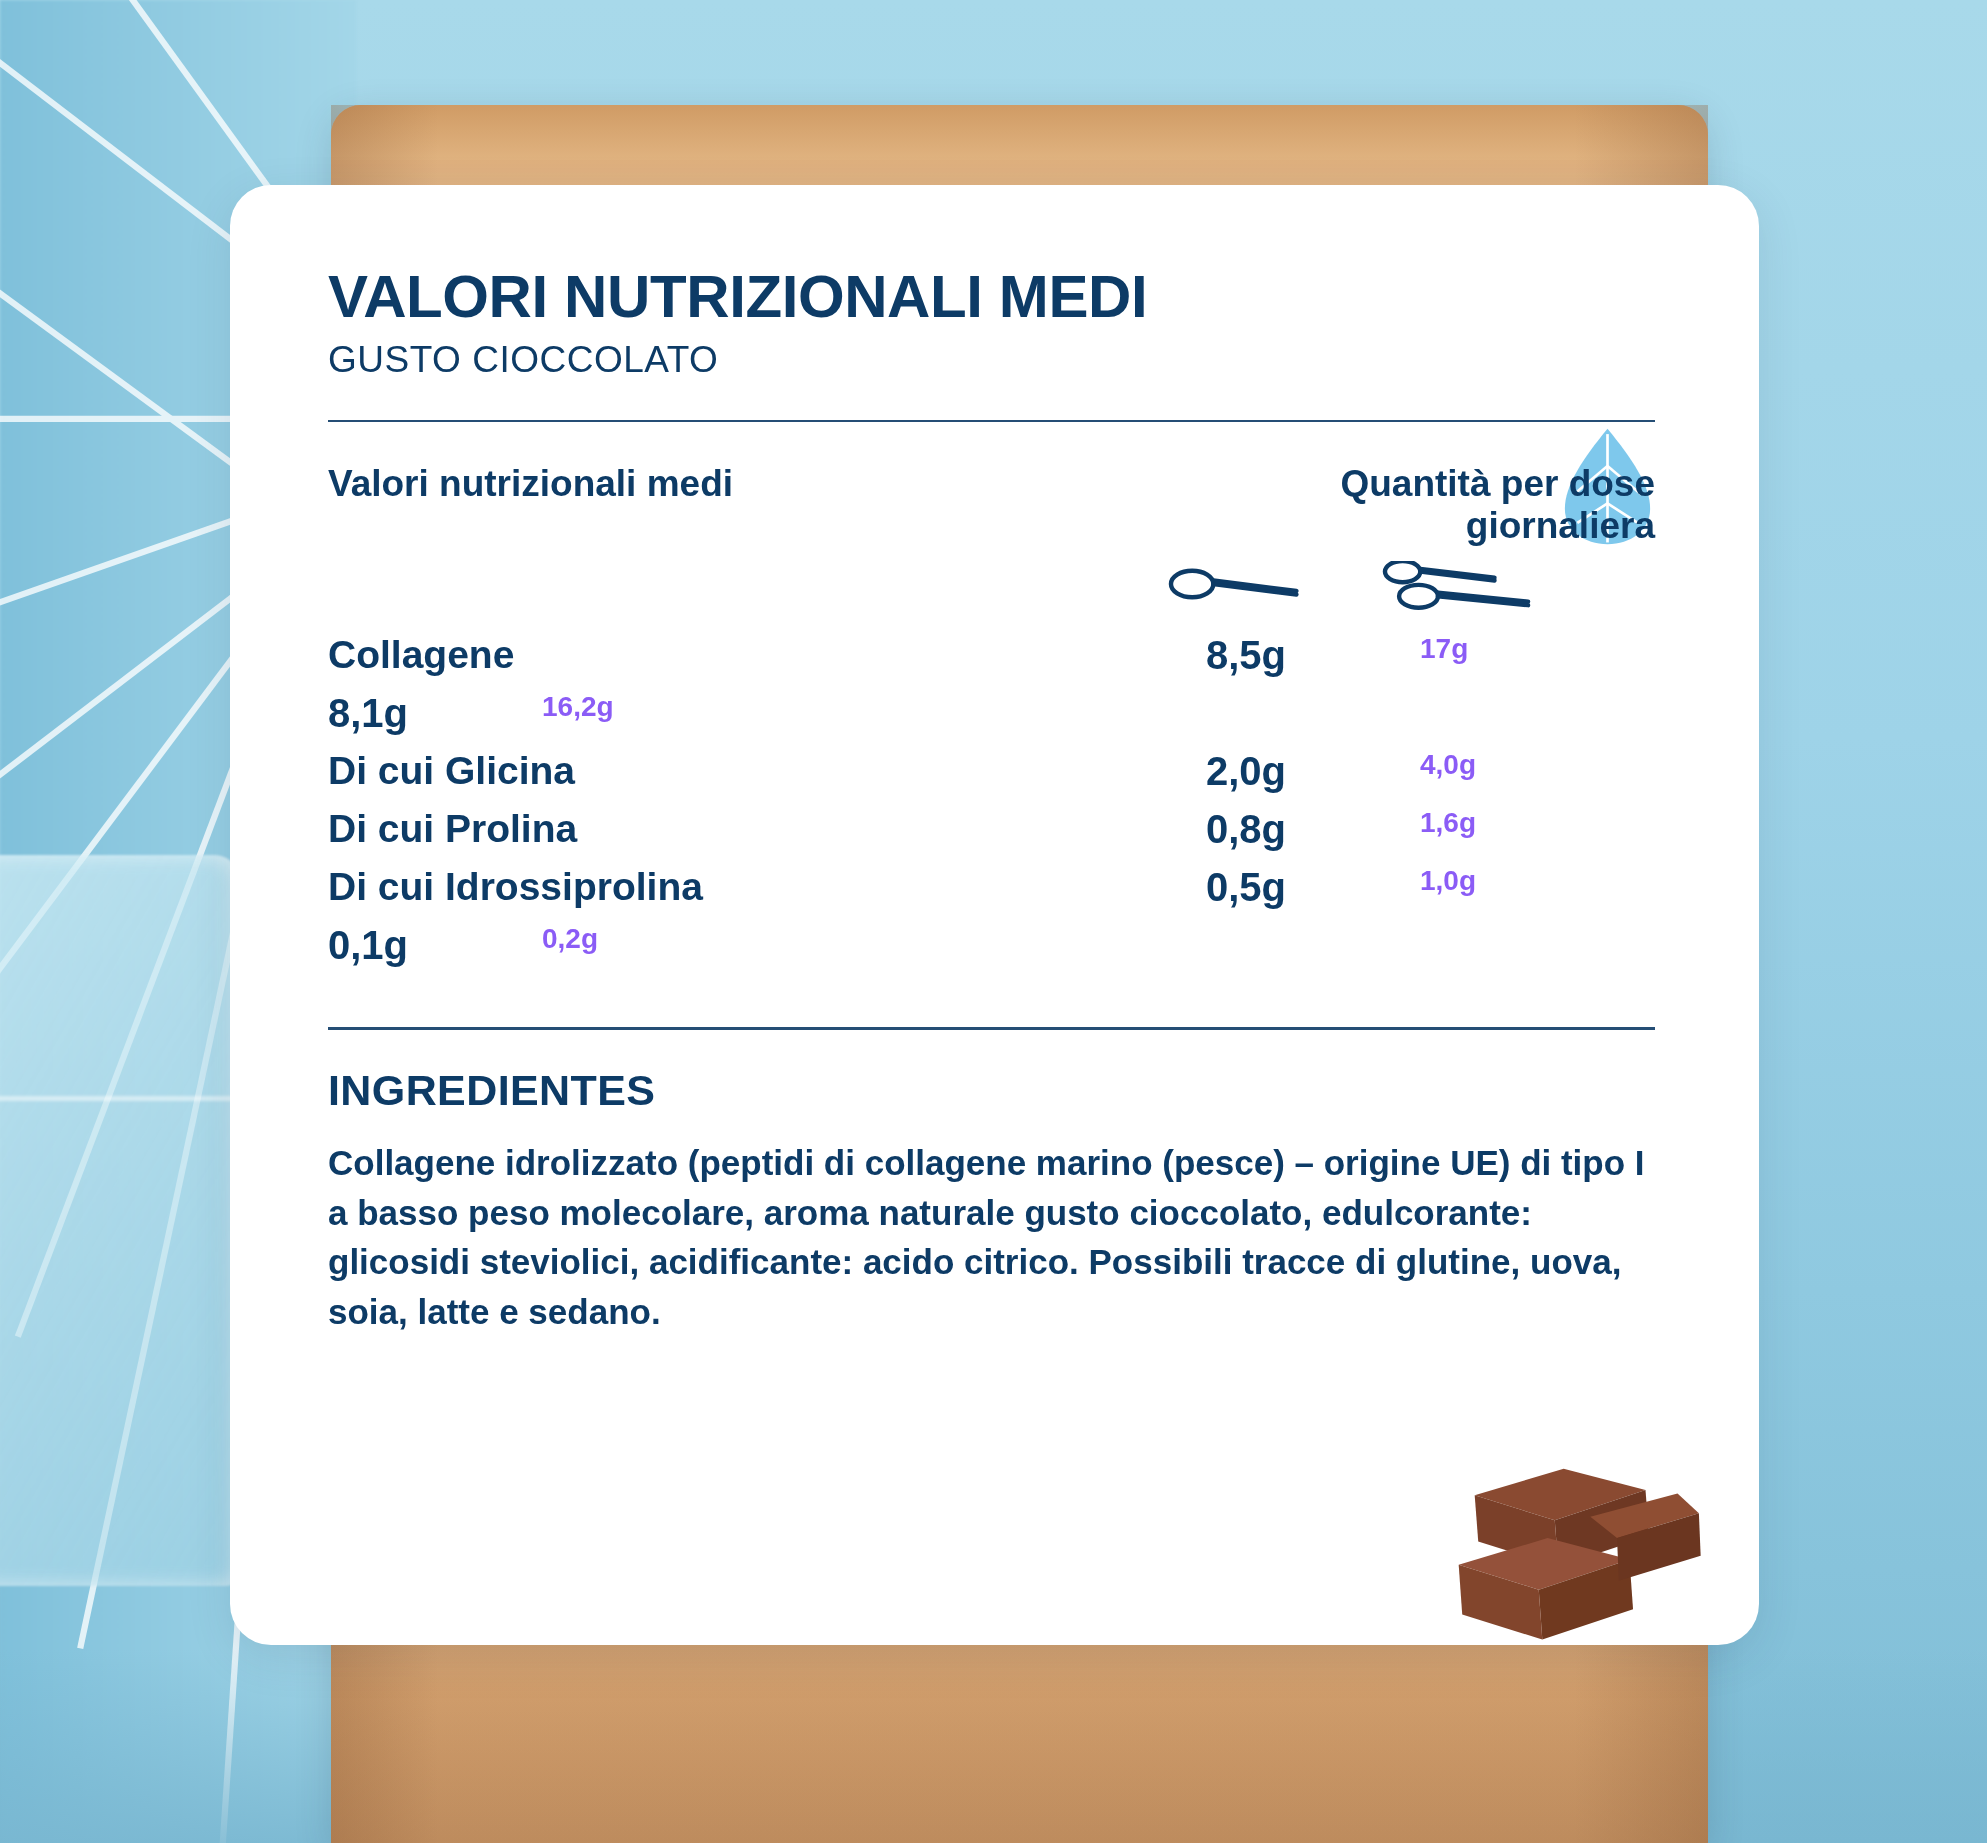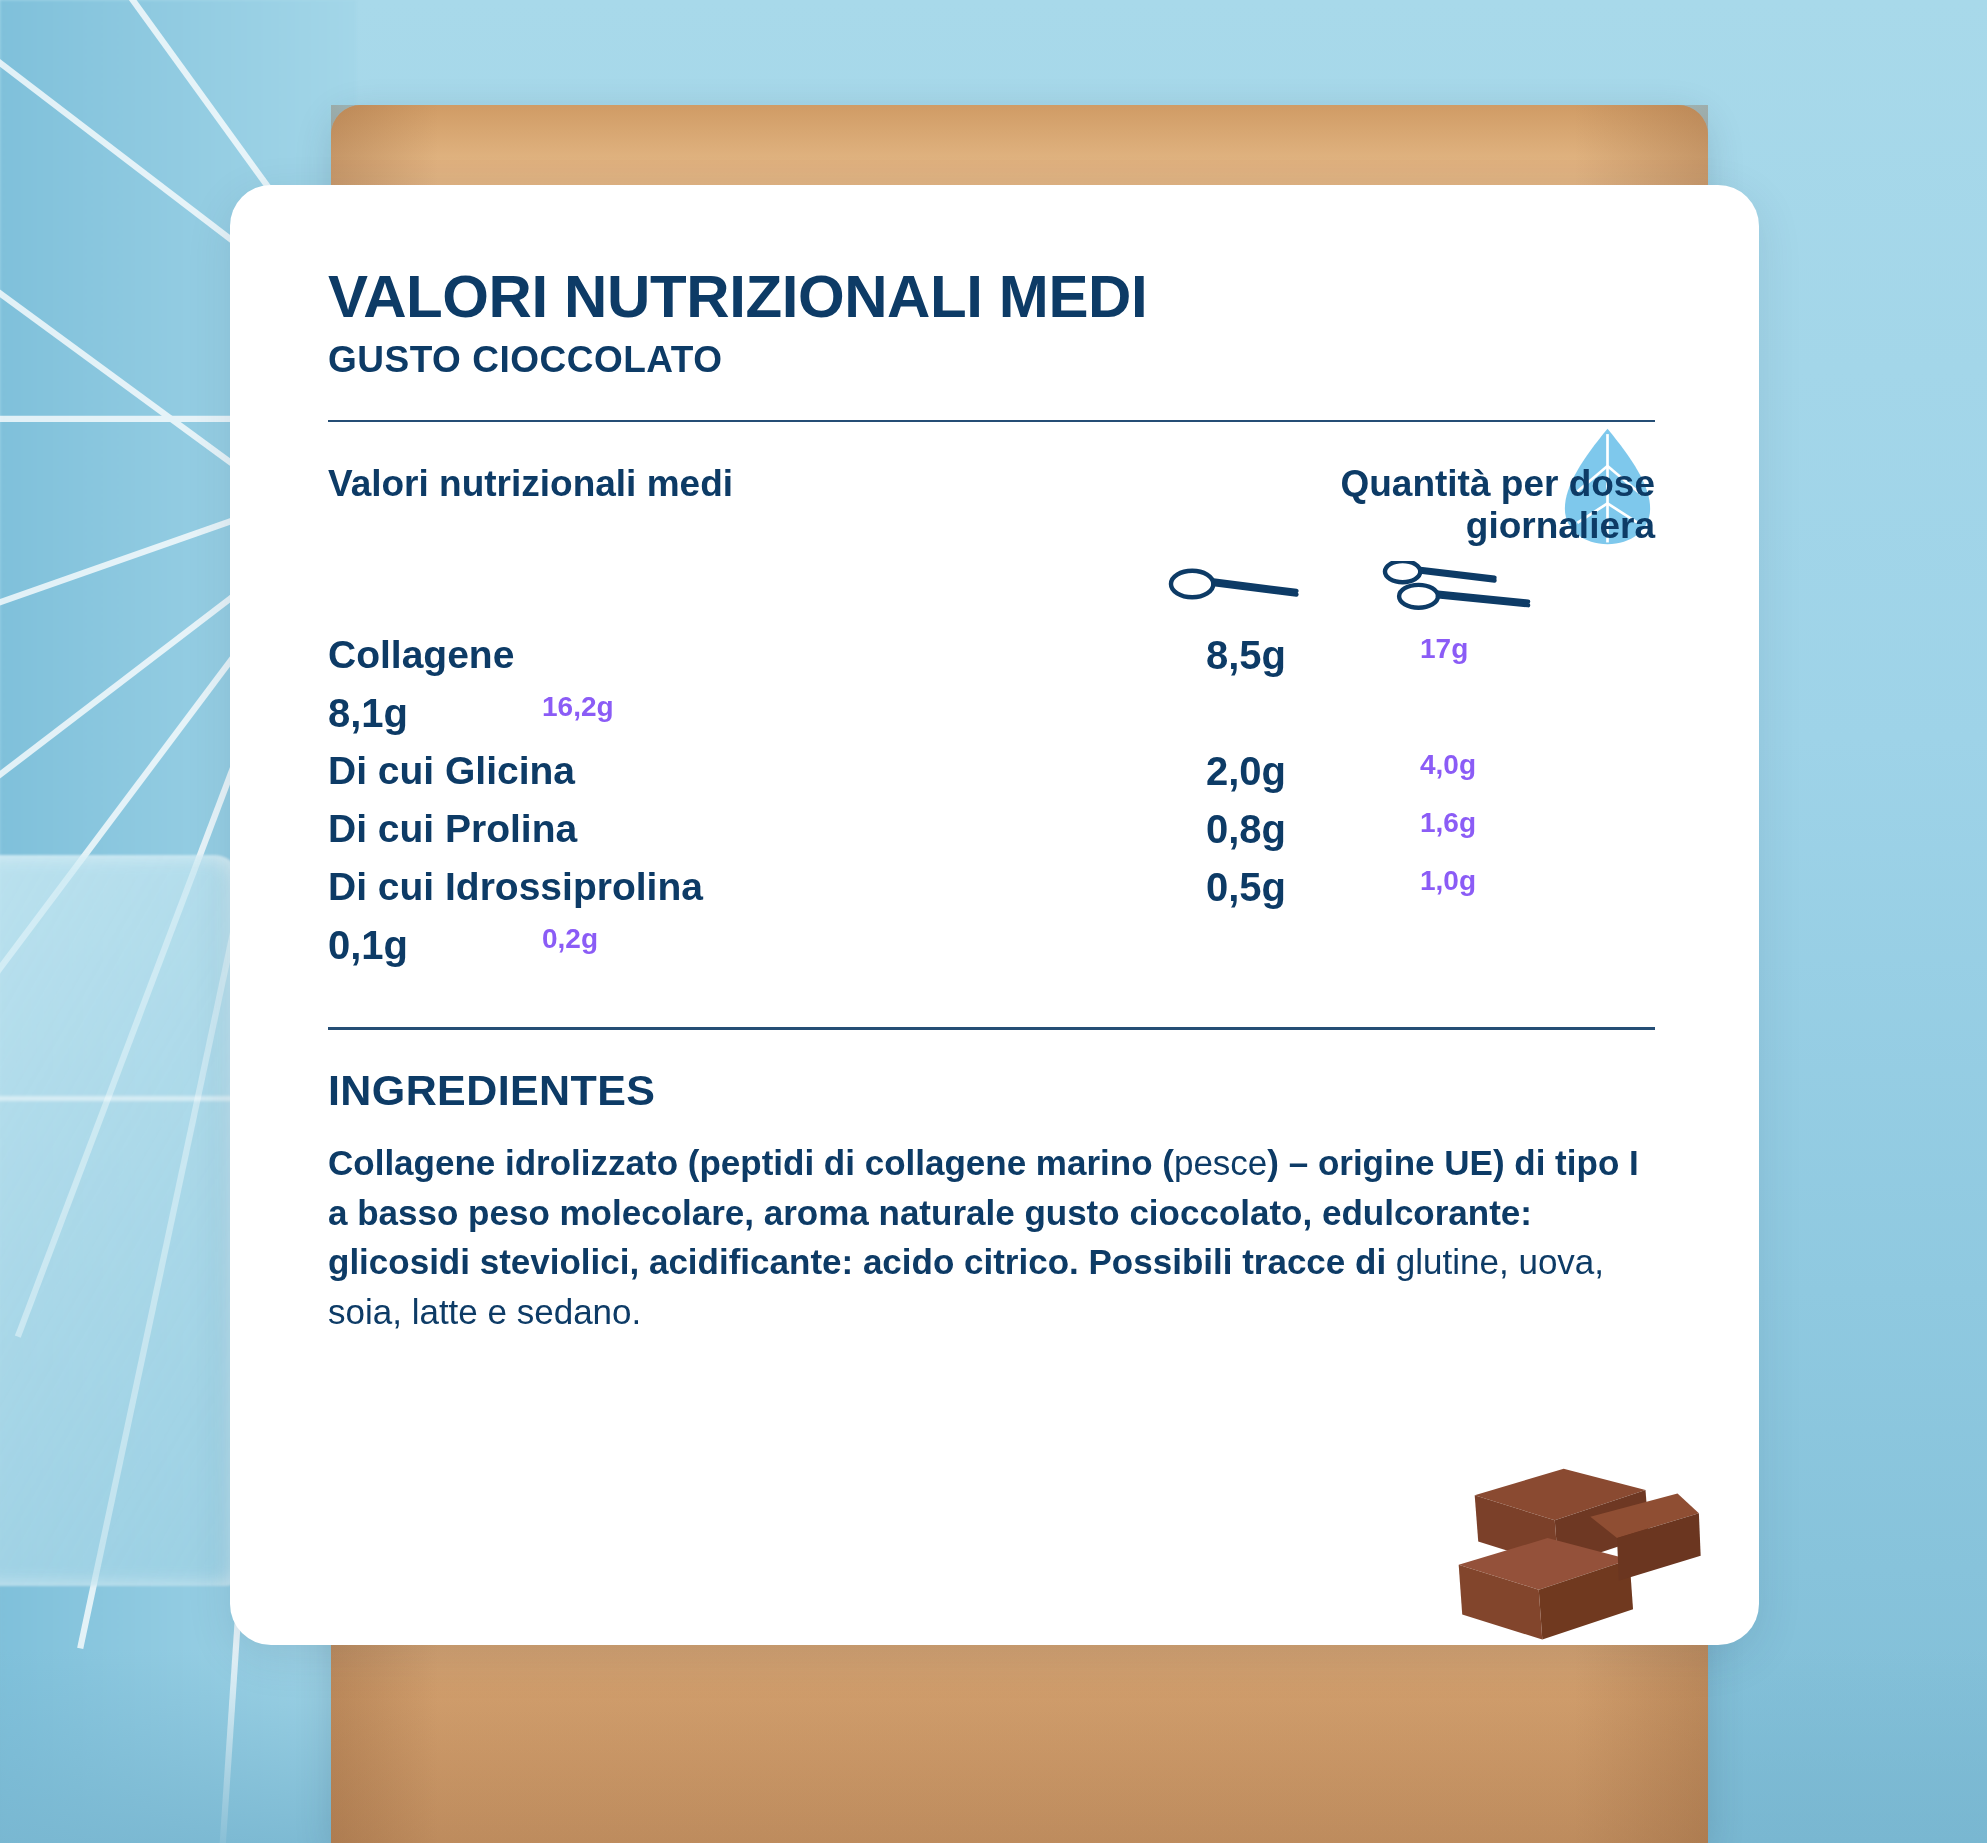--- a/index.html
+++ b/index.html
@@ -133,21 +133,21 @@
   h1.title {
     font-size: 60px;
     font-weight: 800;
     color: #0d3b66;
     letter-spacing: -0.4px;
     margin: 0;
     line-height: 1.05;
   }
   .subtitle {
     font-size: 37px;
-    font-weight: 700;
+    font-weight: 400;
     color: #0d3b66;
     letter-spacing: 0.5px;
     margin-top: 10.7px;
   }
 
   .rule {
     height: 2.7px;
     background: #0d3b66;
     margin-top: 39px;
     opacity: 0.9;
@@ -231,21 +231,21 @@
     letter-spacing: 0.4px;
   }
   .ing-body {
     margin-top: 23px;
     font-size: 35px;
     font-weight: 600;
     color: #0d3b66;
     line-height: 1.42;
     max-width: 1354px;
   }
-  .ing-body b { font-weight: 400; }
+  .ing-body b { font-weight: 700; }
 
   
   .choco {
     position: absolute;
     right: 53px;
     bottom: -9px;
     width: 258px;
     height: 223px;
   }
 </style>

